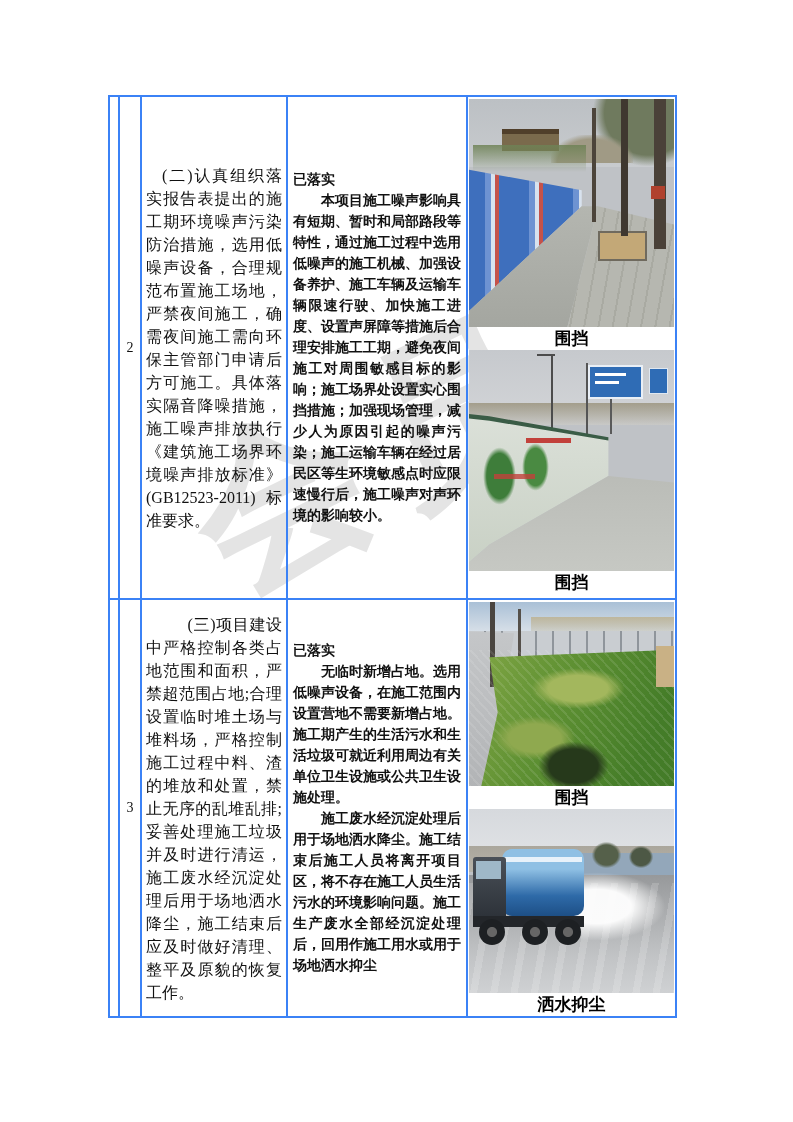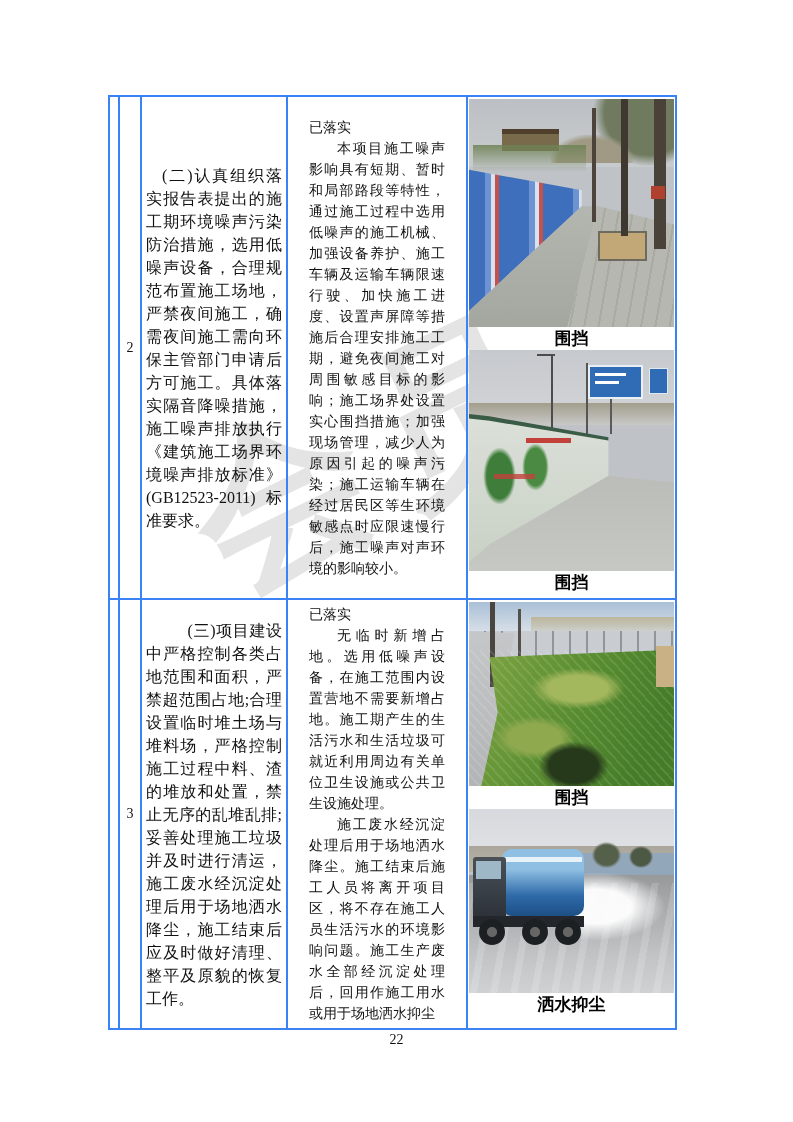--- a/index.html
+++ b/index.html
@@ -29,21 +29,21 @@
     border-collapse:collapse;
     table-layout:fixed;
     z-index:2;
     background:transparent;
     border:2px solid #000;
   }
   table.report td { border:2px solid #3b82f6; vertical-align:middle; background:transparent; }
   td.c-edge  { width:10px; }
   td.c-num   { width:22px; text-align:center; font-size:14px; font-family:"Liberation Serif",serif; }
   td.c-req   { width:146px; padding:4px 4px; }
-  td.c-stat  { width:180px; padding:4px 21px; }
+  td.c-stat  { width:180px; padding:4px 5px;font-weight:bold; }
   td.c-photo { width:209px; padding:0; vertical-align:top; }
   .req-text {
     font-size:16px; line-height:23px;
     text-align:justify;
     font-family:"Liberation Serif","DejaVu Serif",serif;
   }
   .indent1 { text-indent:1em; }
   .indent2 { text-indent:2.6em;font-family:Liberation Serif, serif; }
   .stat-head { font-size:14px; line-height:21px; text-align:left; }
   .stat-para { font-size:14px; line-height:21px; text-align:justify; text-indent:2em; }
@@ -276,15 +276,14 @@
             <div class="p4-w3"></div>
           </div>
           <div class="caption">洒水抑尘</div>
 
         </div>
       </td>
     </tr>
   </tbody>
     </table>
 
-  <div class="page-number">22</div>
 
 </div>
 
 </body></html>

